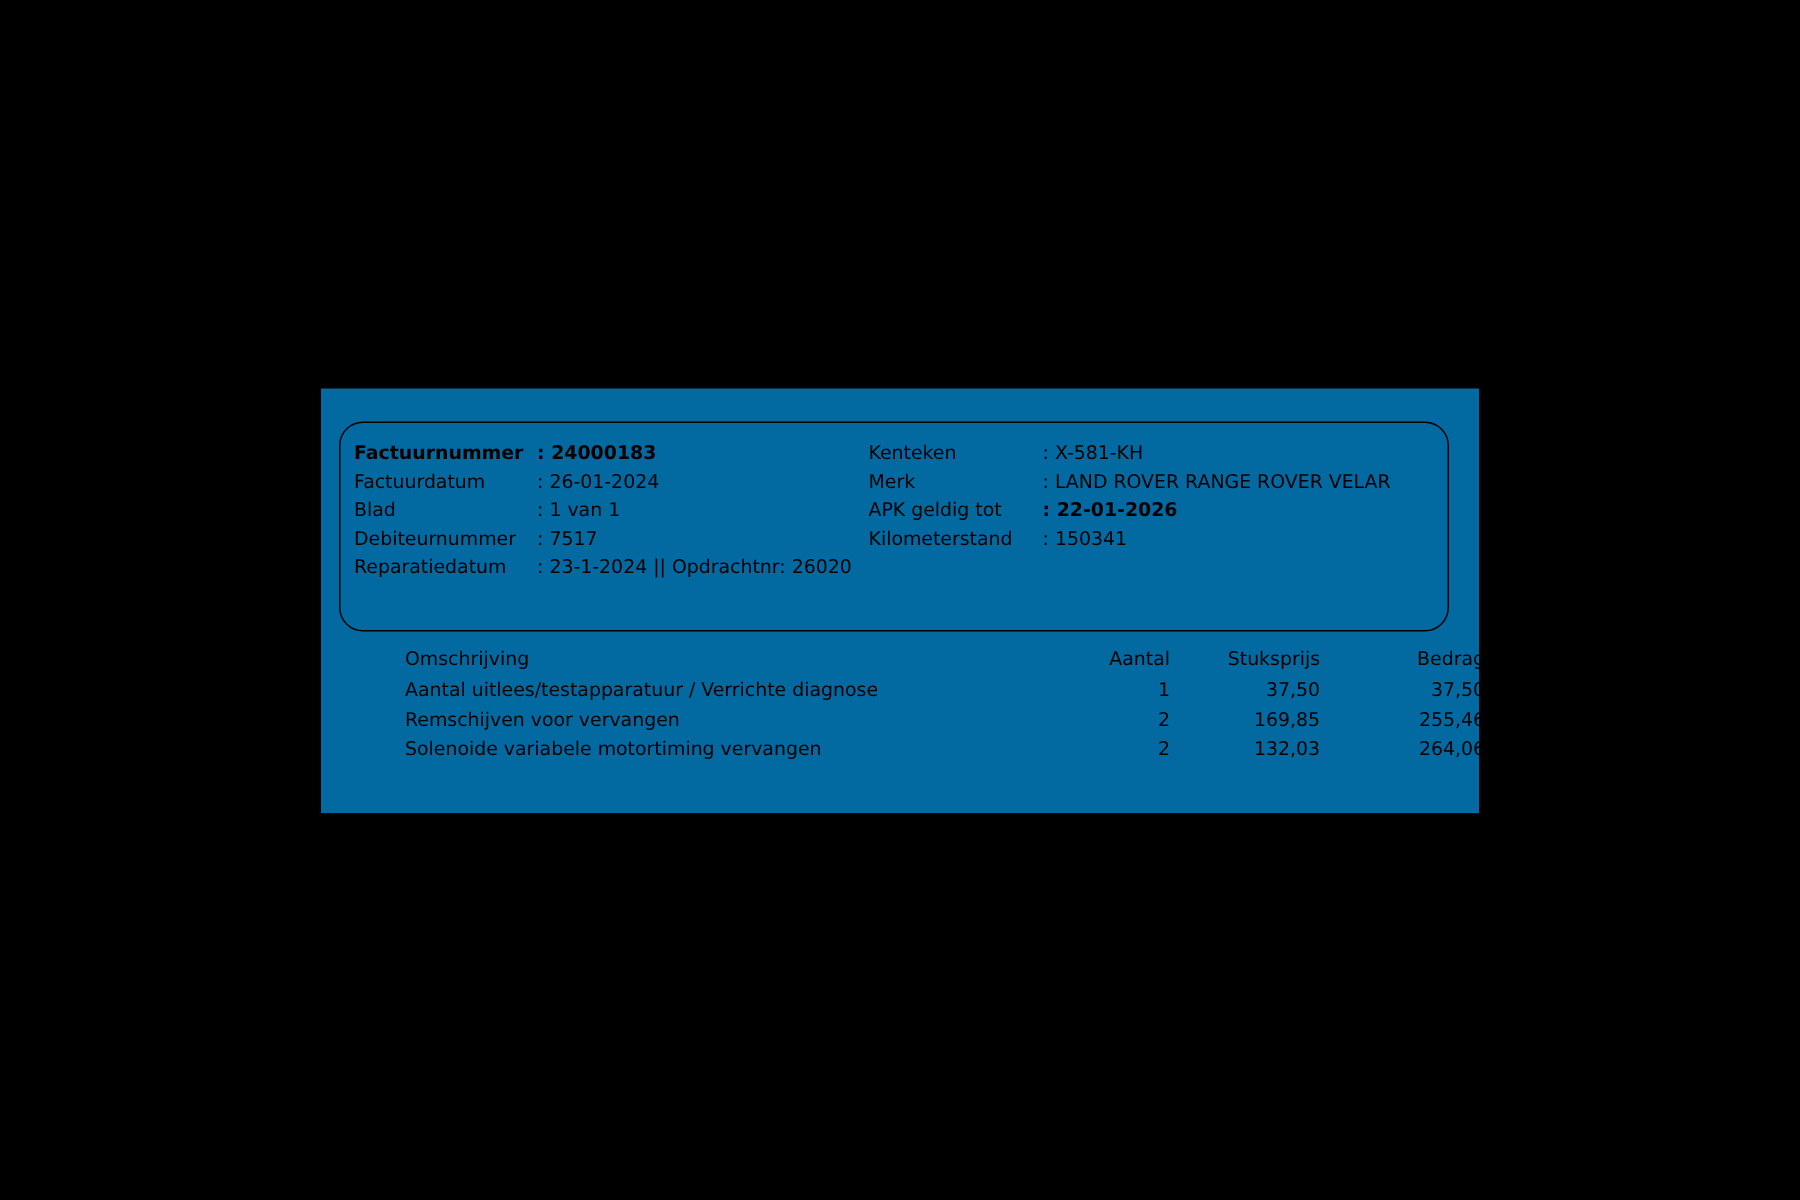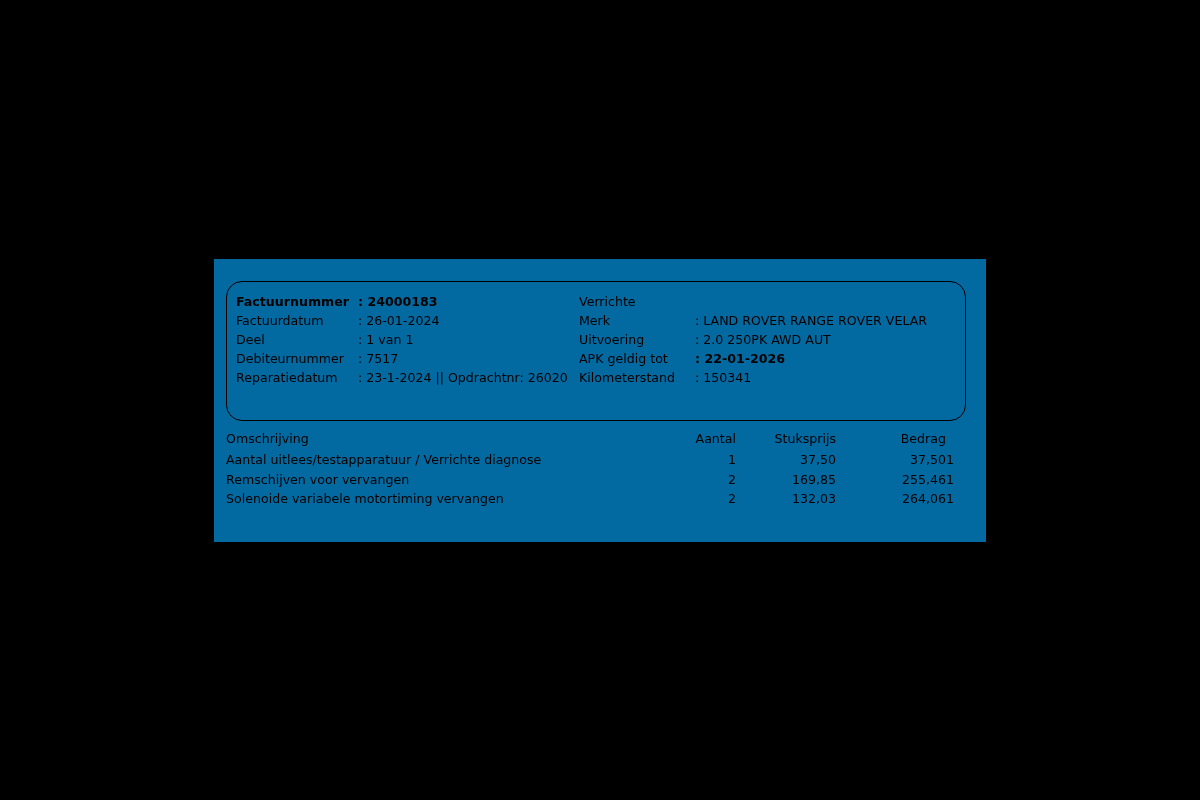--- a/index.html
+++ b/index.html
@@ -64,20 +64,21 @@
   .table-wrap {
     position: absolute;
     left: 12px;
     top: 170px;
     width: 748px;
   }
   .tbl {
     width: 748px;
     border-collapse: collapse;
     font-size: 12.6px;
+    margin-left: 44px;
   }
   .tbl th, .tbl td {
     padding: 0;
     height: 19.3px;
     line-height: 19.3px;
     font-weight: normal;
     white-space: nowrap;
   }
   .tbl th {
     padding-bottom: 2px;
@@ -98,44 +99,41 @@
     <div class="hdr-col left">
       <div class="hdr-row">
         <span class="lbl bold">Factuurnummer</span>
         <span class="val bold"><span>:</span> <span>24000183</span></span>
       </div>
       <div class="hdr-row">
         <span class="lbl">Factuurdatum</span>
         <span class="val"><span>:</span> <span>26-01-2024</span></span>
       </div>
       <div class="hdr-row">
-        <span class="lbl">Deel</span>
+        <span class="lbl">Blad</span>
         <span class="val"><span>:</span> <span>1 van 1</span></span>
       </div>
       <div class="hdr-row">
         <span class="lbl">Debiteurnummer</span>
         <span class="val"><span>:</span> <span>7517</span></span>
       </div>
       <div class="hdr-row">
         <span class="lbl">Reparatiedatum</span>
         <span class="val"><span>:</span> <span>23-1-2024 || Opdrachtnr: 26020</span></span>
       </div>
     </div>
 
     <div class="hdr-col right">
       <div class="hdr-row right-row">
-        <span class="lbl">Verrichte</span>
+        <span class="lbl">Kenteken</span>
+        <span class="val"><span>:</span> <span>X-581-KH</span></span>
       </div>
       <div class="hdr-row right-row">
         <span class="lbl">Merk</span>
         <span class="val"><span>:</span> <span>LAND ROVER RANGE ROVER VELAR</span></span>
-      </div>
-      <div class="hdr-row right-row">
-        <span class="lbl">Uitvoering</span>
-        <span class="val"><span>:</span> <span>2.0 250PK AWD AUT</span></span>
       </div>
       <div class="hdr-row right-row">
         <span class="lbl">APK geldig tot</span>
         <span class="val bold"><span>:</span> <span>22-01-2026</span></span>
       </div>
       <div class="hdr-row right-row">
         <span class="lbl">Kilometerstand</span>
         <span class="val"><span>:</span> <span>150341</span></span>
       </div>
     </div>

